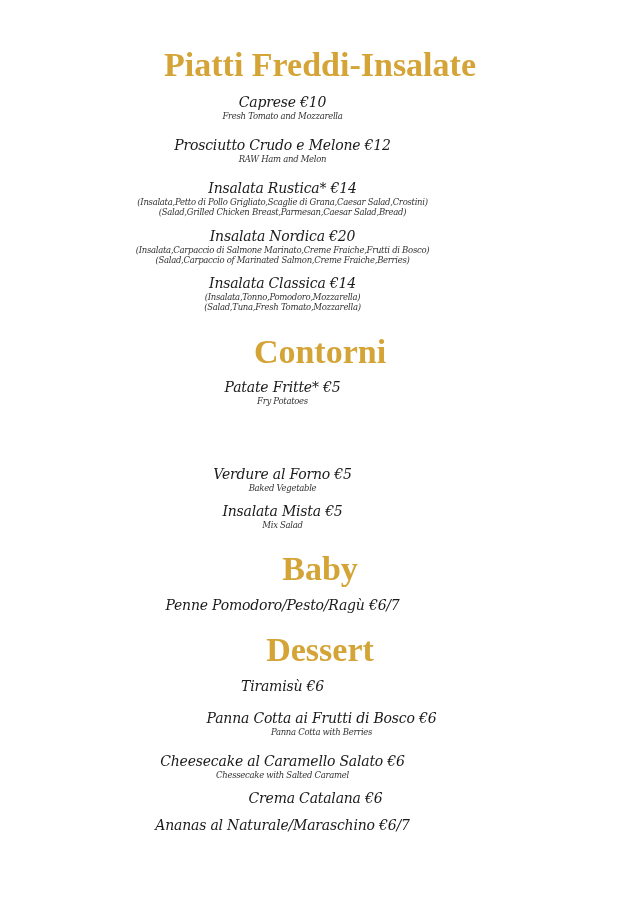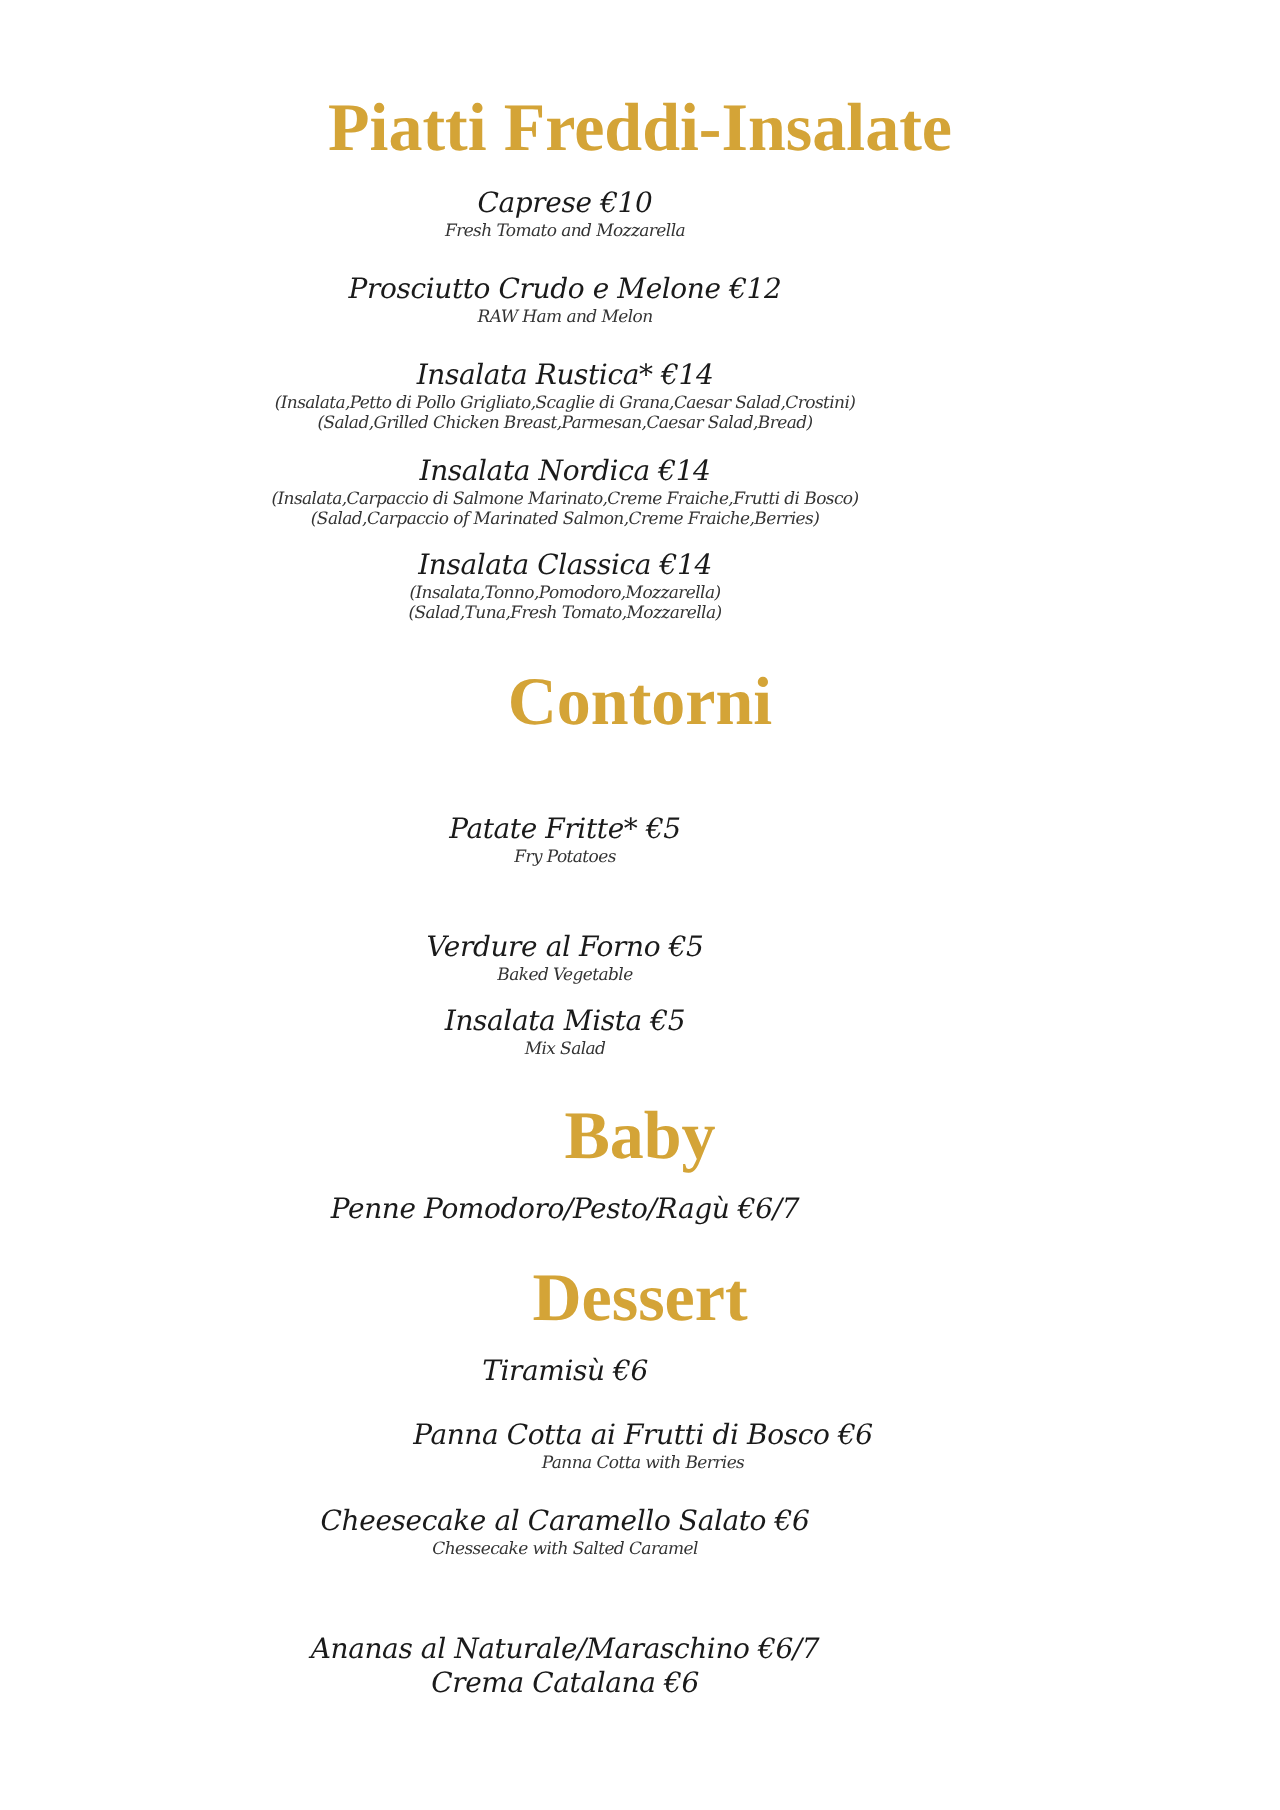--- a/index.html
+++ b/index.html
@@ -76,34 +76,34 @@
     <span class="item-desc">RAW Ham and Melon</span>
   </div>
 
   <div class="item" style="top:180px;">
     <span class="item-name">Insalata Rustica* €14</span>
     <span class="item-desc">(Insalata,Petto di Pollo Grigliato,Scaglie di Grana,Caesar Salad,Crostini)</span>
     <span class="item-desc">(Salad,Grilled Chicken Breast,Parmesan,Caesar Salad,Bread)</span>
   </div>
 
   <div class="item" style="top:228px;">
-    <span class="item-name">Insalata Nordica €14</span>
+    <span class="item-name">Insalata Nordica €20</span>
     <span class="item-desc">(Insalata,Carpaccio di Salmone Marinato,Creme Fraiche,Frutti di Bosco)</span>
     <span class="item-desc">(Salad,Carpaccio of Marinated Salmon,Creme Fraiche,Berries)</span>
   </div>
 
   <div class="item" style="top:275px;">
     <span class="item-name">Insalata Classica €14</span>
     <span class="item-desc">(Insalata,Tonno,Pomodoro,Mozzarella)</span>
     <span class="item-desc">(Salad,Tuna,Fresh Tomato,Mozzarella)</span>
   </div>
 
   <div class="heading" style="top:335px; font-size:34px;">Contorni</div>
 
-  <div class="item" style="top:379px;margin-top:28px;">
+  <div class="item" style="top:379px;">
     <span class="item-name">Patate Fritte* €5</span>
     <span class="item-desc">Fry Potatoes</span>
   </div>
 
 
   <div class="item" style="top:466px;">
     <span class="item-name">Verdure al Forno €5</span>
     <span class="item-desc">Baked Vegetable</span>
   </div>
 
@@ -127,21 +127,21 @@
   <div class="item" style="top:710px;margin-left:39px;">
     <span class="item-name">Panna Cotta ai Frutti di Bosco €6</span>
     <span class="item-desc">Panna Cotta with Berries</span>
   </div>
 
   <div class="item" style="top:753px;">
     <span class="item-name">Cheesecake al Caramello Salato €6</span>
     <span class="item-desc">Chessecake with Salted Caramel</span>
   </div>
 
-  <div class="item" style="top:834px;">
+  <div class="item" style="top:790px;padding-left:33px;">
     <span class="item-name">Crema Catalana €6</span>
   </div>
 
   <div class="item" style="top:817px;">
     <span class="item-name">Ananas al Naturale/Maraschino €6/7</span>
   </div>
 
 </div>
 
 </body></html>

